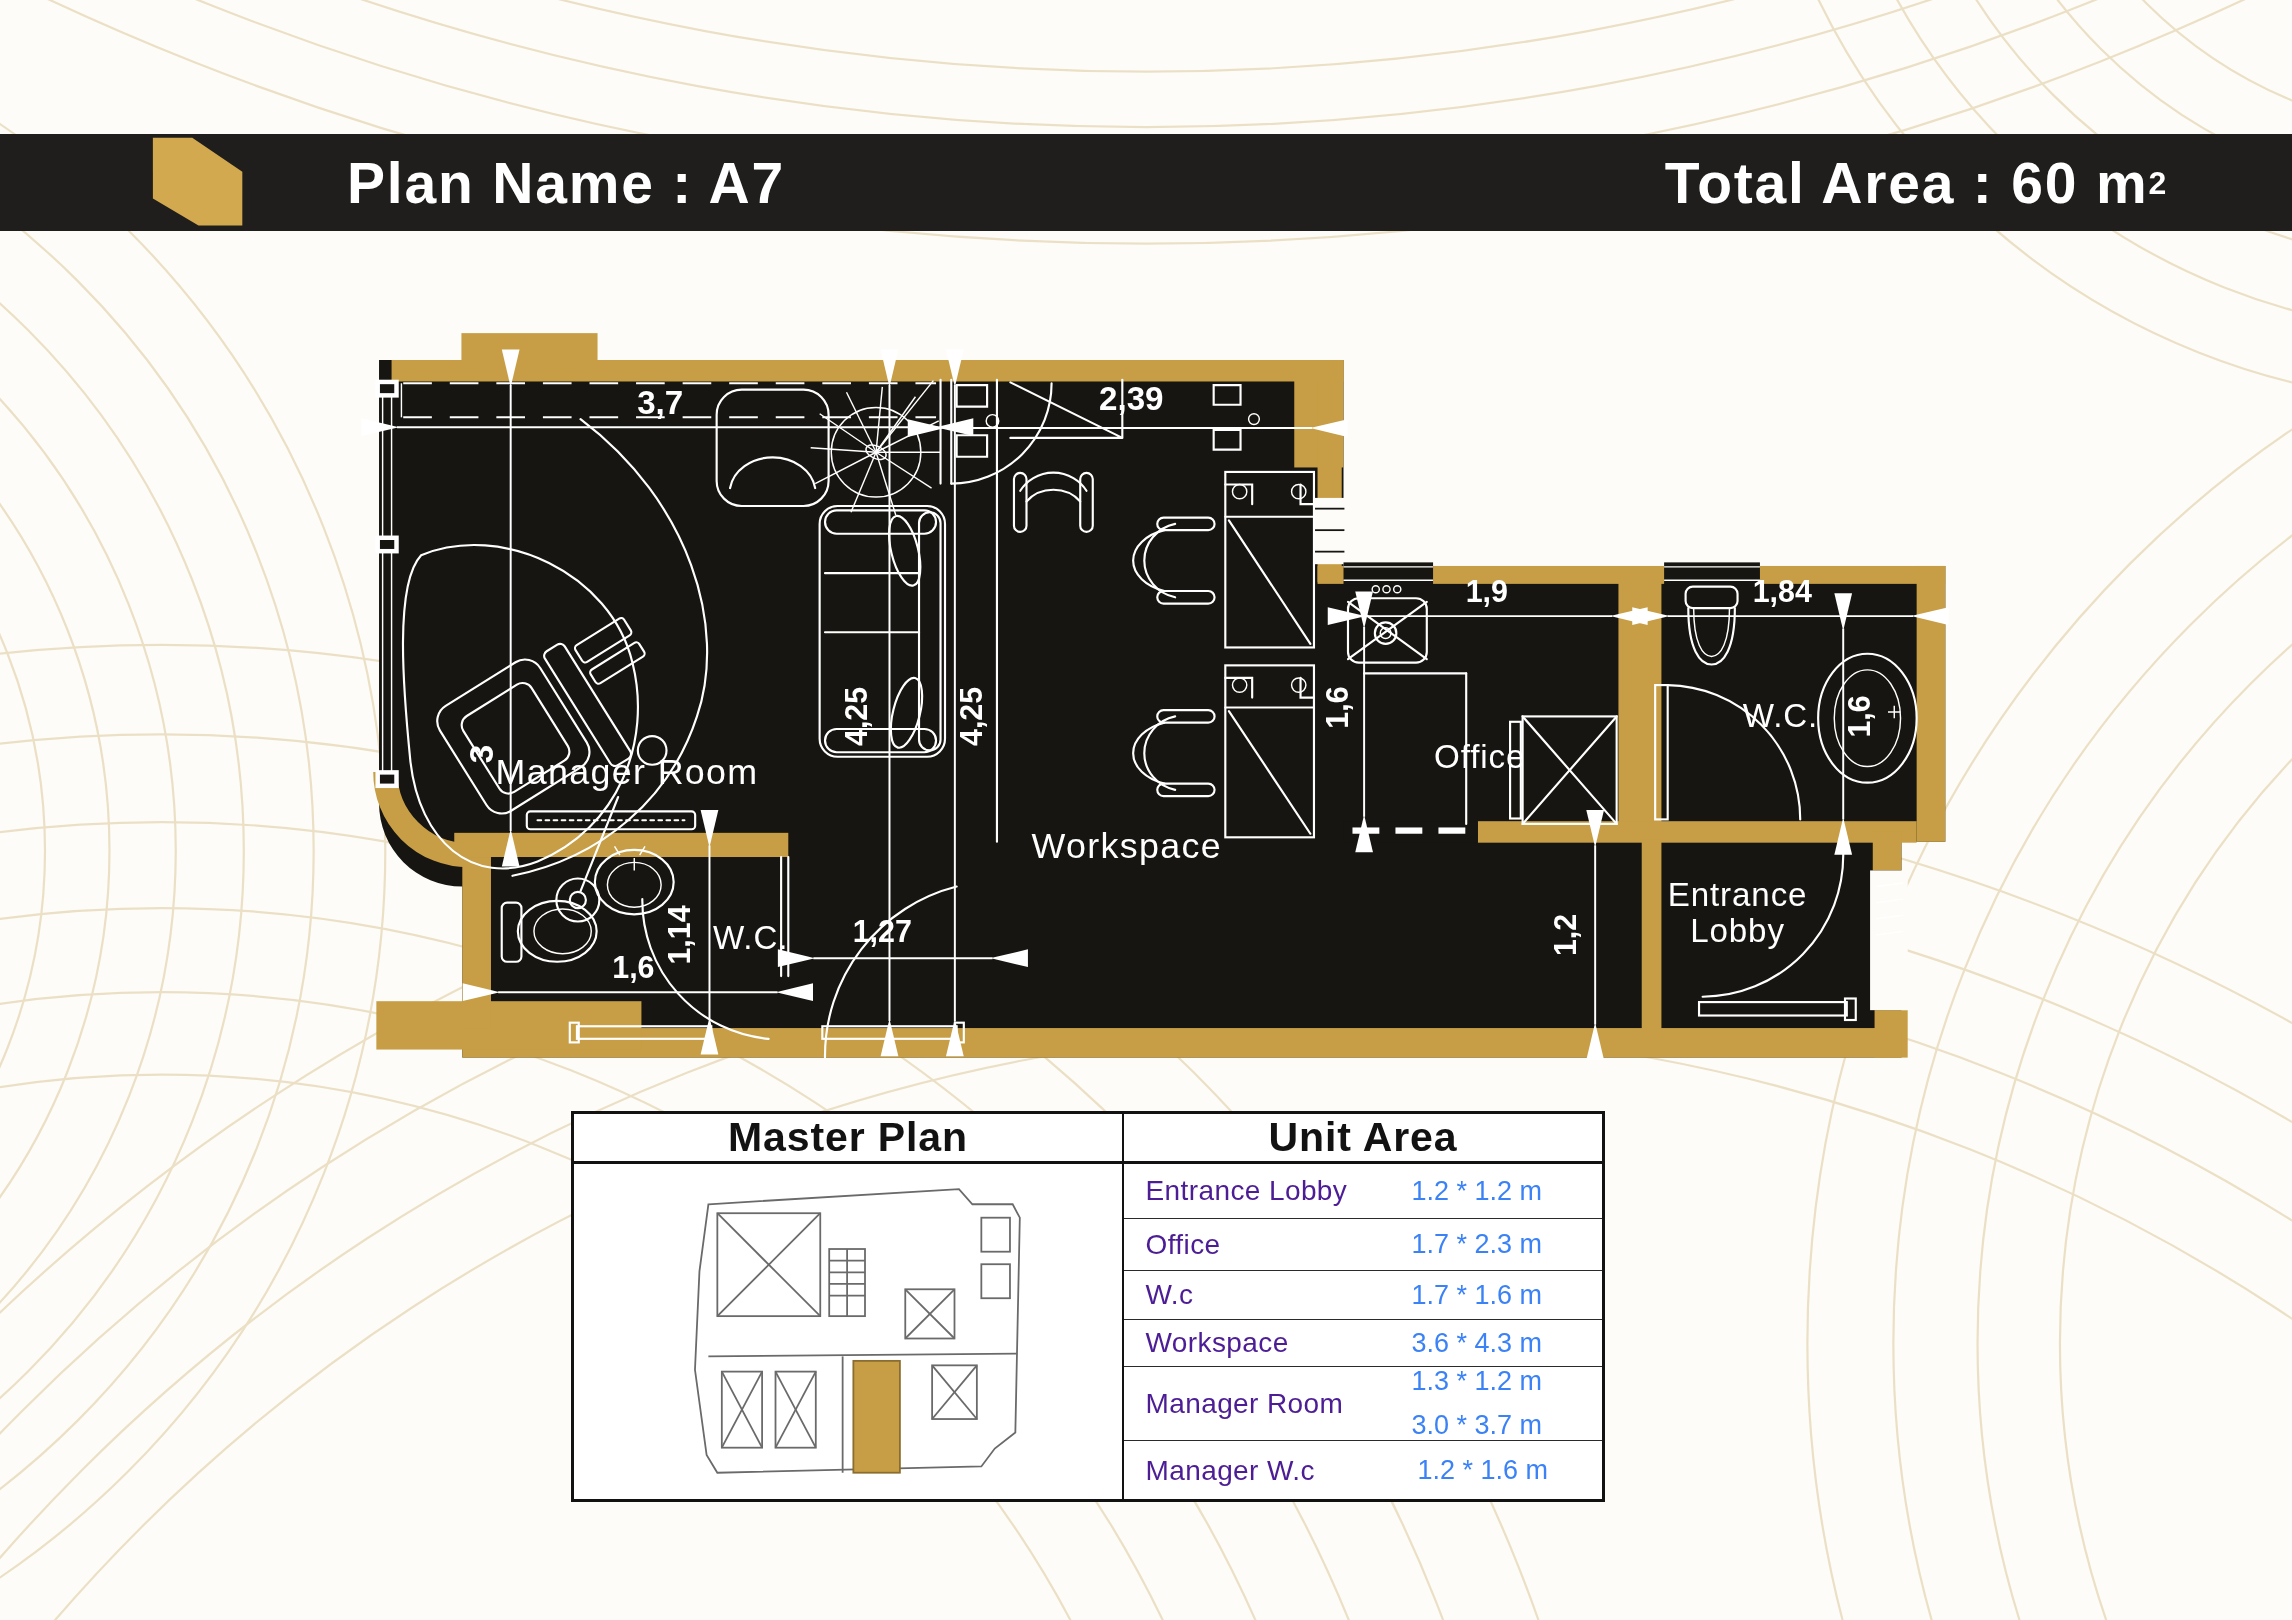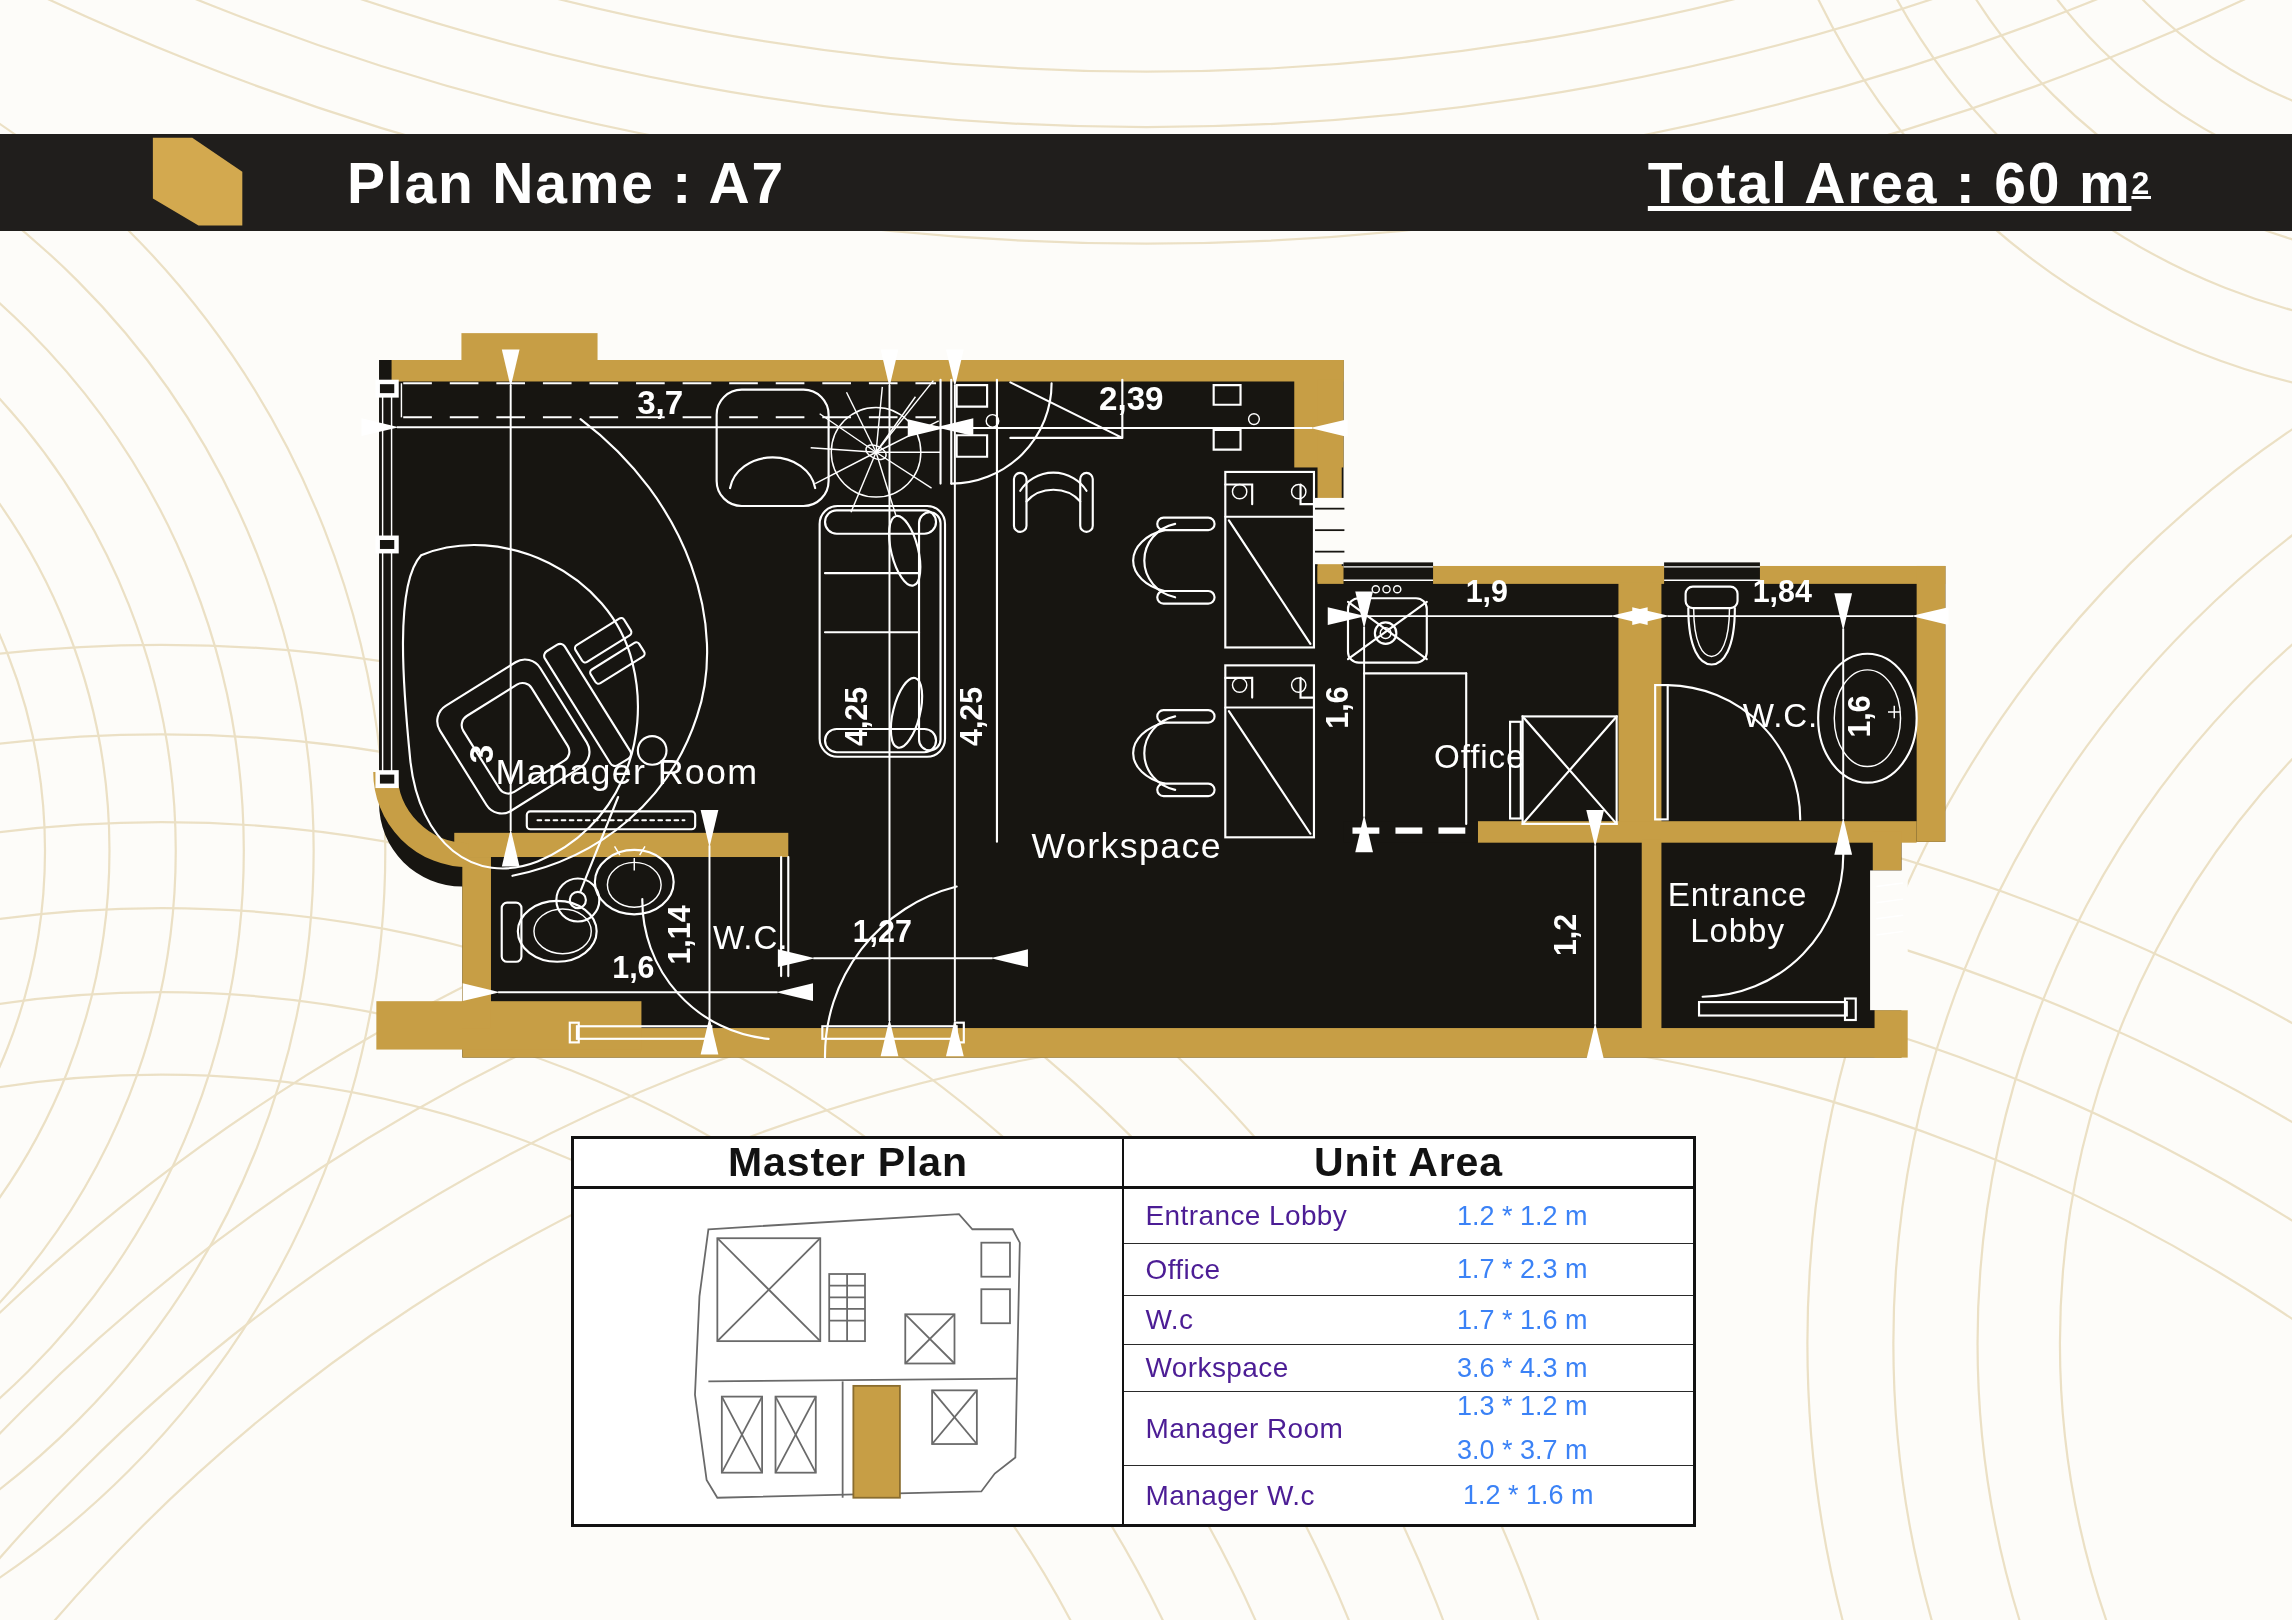--- a/index.html
+++ b/index.html
@@ -8,35 +8,35 @@
   svg{display:block}
   
   #contours{position:absolute;left:0;top:0;z-index:0}
   #contours circle{fill:none;stroke:#E9DCBC;stroke-width:2.5}
   
   #topbar{position:absolute;left:0;top:134px;width:2293px;height:97px;background:#201E1C;z-index:3;}
   #logo{position:absolute;left:149px;top:1.8px;}
   .bartext{position:absolute;top:0;height:97px;display:flex;align-items:center;
            color:#fff;font-weight:700;font-size:57px;letter-spacing:1.8px;white-space:pre;}
   #plan-name{left:347px;}
-  #total-area{right:142px;text-decoration:underline;}
+  #total-area{right:125px;}
   #total-area sup{font-size:32px;vertical-align:super;line-height:0;}
   
   #plansvg{position:absolute;left:0;top:0;z-index:1}
   .wall{fill:#C79E45;}
   .blk{fill:#171511;}
   .wline{stroke:#FFFFFF;stroke-width:2.4;fill:none;stroke-linecap:round;}
   .wthin{stroke:#FFFFFF;stroke-width:1.6;fill:none;}
   .dimline{stroke:#FFFFFF;stroke-width:2.2;fill:none;}
   .dim{font-family:"Liberation Sans",sans-serif;font-weight:700;font-size:37px;fill:#FFFFFF;}
   .dimsm{font-family:"Liberation Sans",sans-serif;font-weight:700;font-size:34px;fill:#FFFFFF;}
   .room{font-family:"Liberation Sans",sans-serif;font-weight:400;font-size:40px;fill:#FFFFFF;letter-spacing:1.5px;}
   .roomsm{font-family:"Liberation Sans",sans-serif;font-weight:400;font-size:37px;fill:#FFFFFF;letter-spacing:1px;}
   
-  #unit-table{position:absolute;left:571px;top:1136px;width:1125px;height:391px;background:#fff;
+  #unit-table{position:absolute;left:571px;top:1111px;width:1034px;height:391px;background:#fff;
               border:3.6px solid #121212;box-sizing:border-box;z-index:2;display:flex;flex-direction:column;}
   #tbl-head{display:flex;height:52px;border-bottom:3.6px solid #121212;}
   #tbl-head .hcell{display:flex;align-items:center;justify-content:center;
                    font-weight:700;font-size:41px;color:#121212;letter-spacing:0.9px;}
   #tbl-body{display:flex;flex:1;}
   .lcol{width:548px;box-sizing:border-box;}
   .rcol{flex:1;border-left:2.7px solid #121212;box-sizing:border-box;display:flex;flex-direction:column;}
   .trow{display:flex;align-items:center;border-bottom:1.8px solid #2a2a2a;box-sizing:border-box;padding:0 0 0 21.5px;}
   .trow:last-child{border-bottom:none;gap:12px;}
   .tlabel{width:206px;font-size:28px;color:#4c1d95;font-weight:400;letter-spacing:0.4px;}

